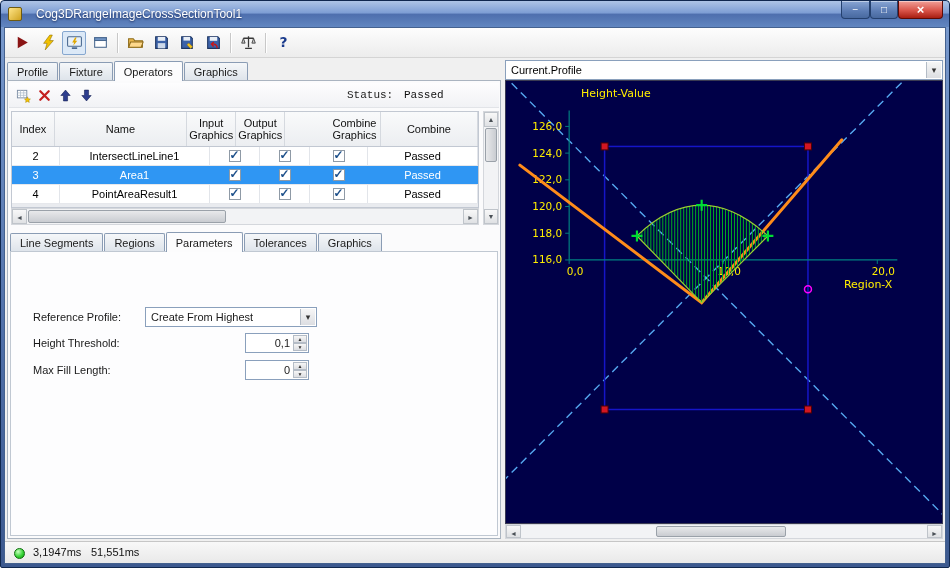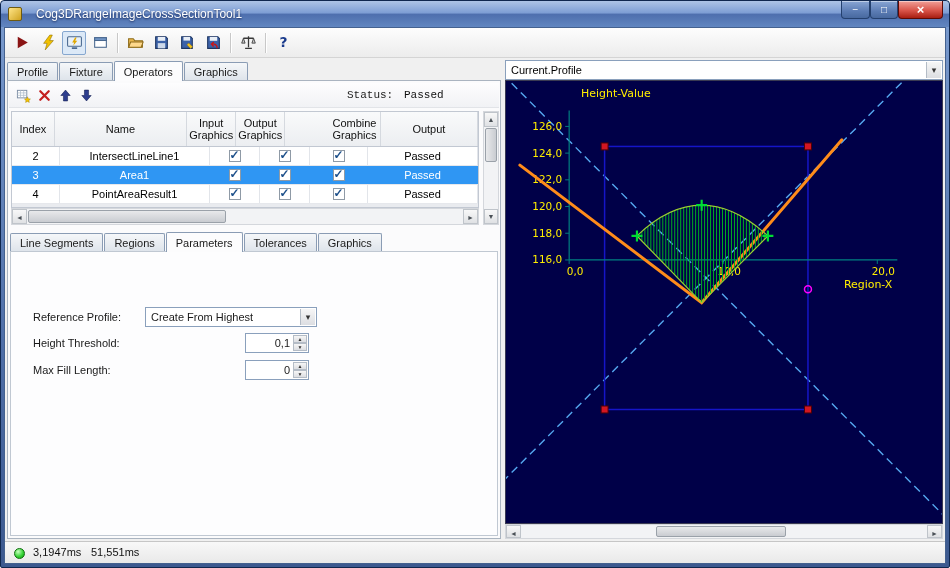--- a/index.html
+++ b/index.html
@@ -287,21 +287,21 @@
         </div>
 
         <div class="tablewrap">
           <div class="grid" id="grid">
               <div class="g-header">
                 <div class="g-hcell" style="width: 48px;">Index</div>
                 <div class="g-hcell" style="width: 150px;">Name</div>
                 <div class="g-hcell" style="width: 50px;">Input Graphics</div>
                 <div class="g-hcell" style="width: 50px;">Output Graphics</div>
                 <div class="g-hcell" style="width: 58px; margin-left: 44px;">Combine Graphics</div>
-                <div class="g-hcell" style="width: 110px;">Output</div>
+                <div class="g-hcell" style="width: 110px;">Combine</div>
               </div>
               <div class="g-row">
                 <div class="g-cell" style="width: 48px;">2</div>
                 <div class="g-cell" style="width: 150px;">IntersectLineLine1</div>
                 <div class="g-cell" style="width: 50px;">
                   <span class="cb checked"></span>
                 </div>
                 <div class="g-cell" style="width: 50px;">
                   <span class="cb checked"></span>
                 </div>

